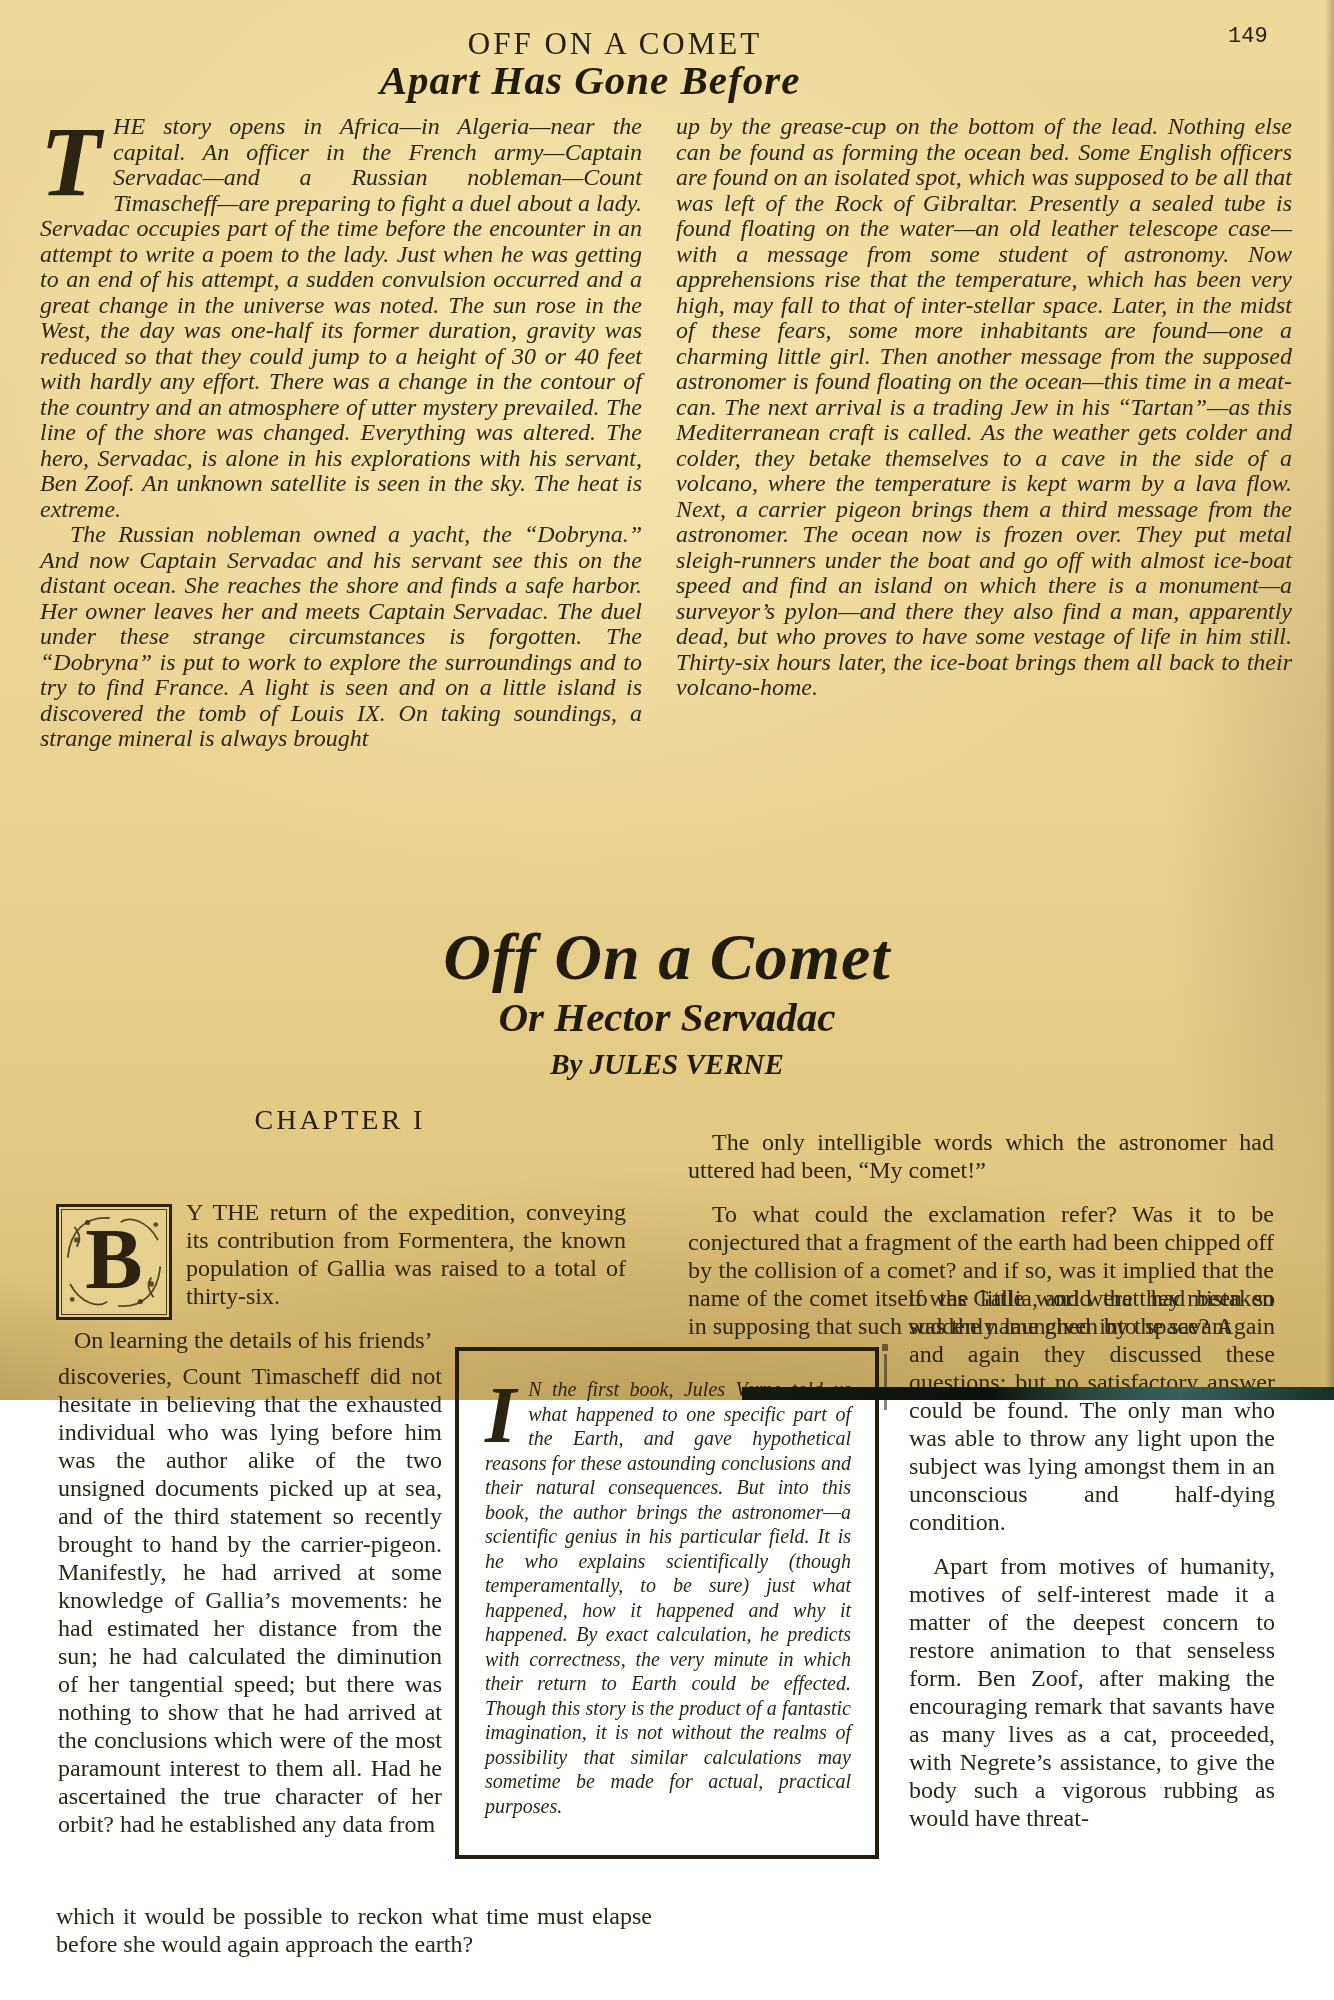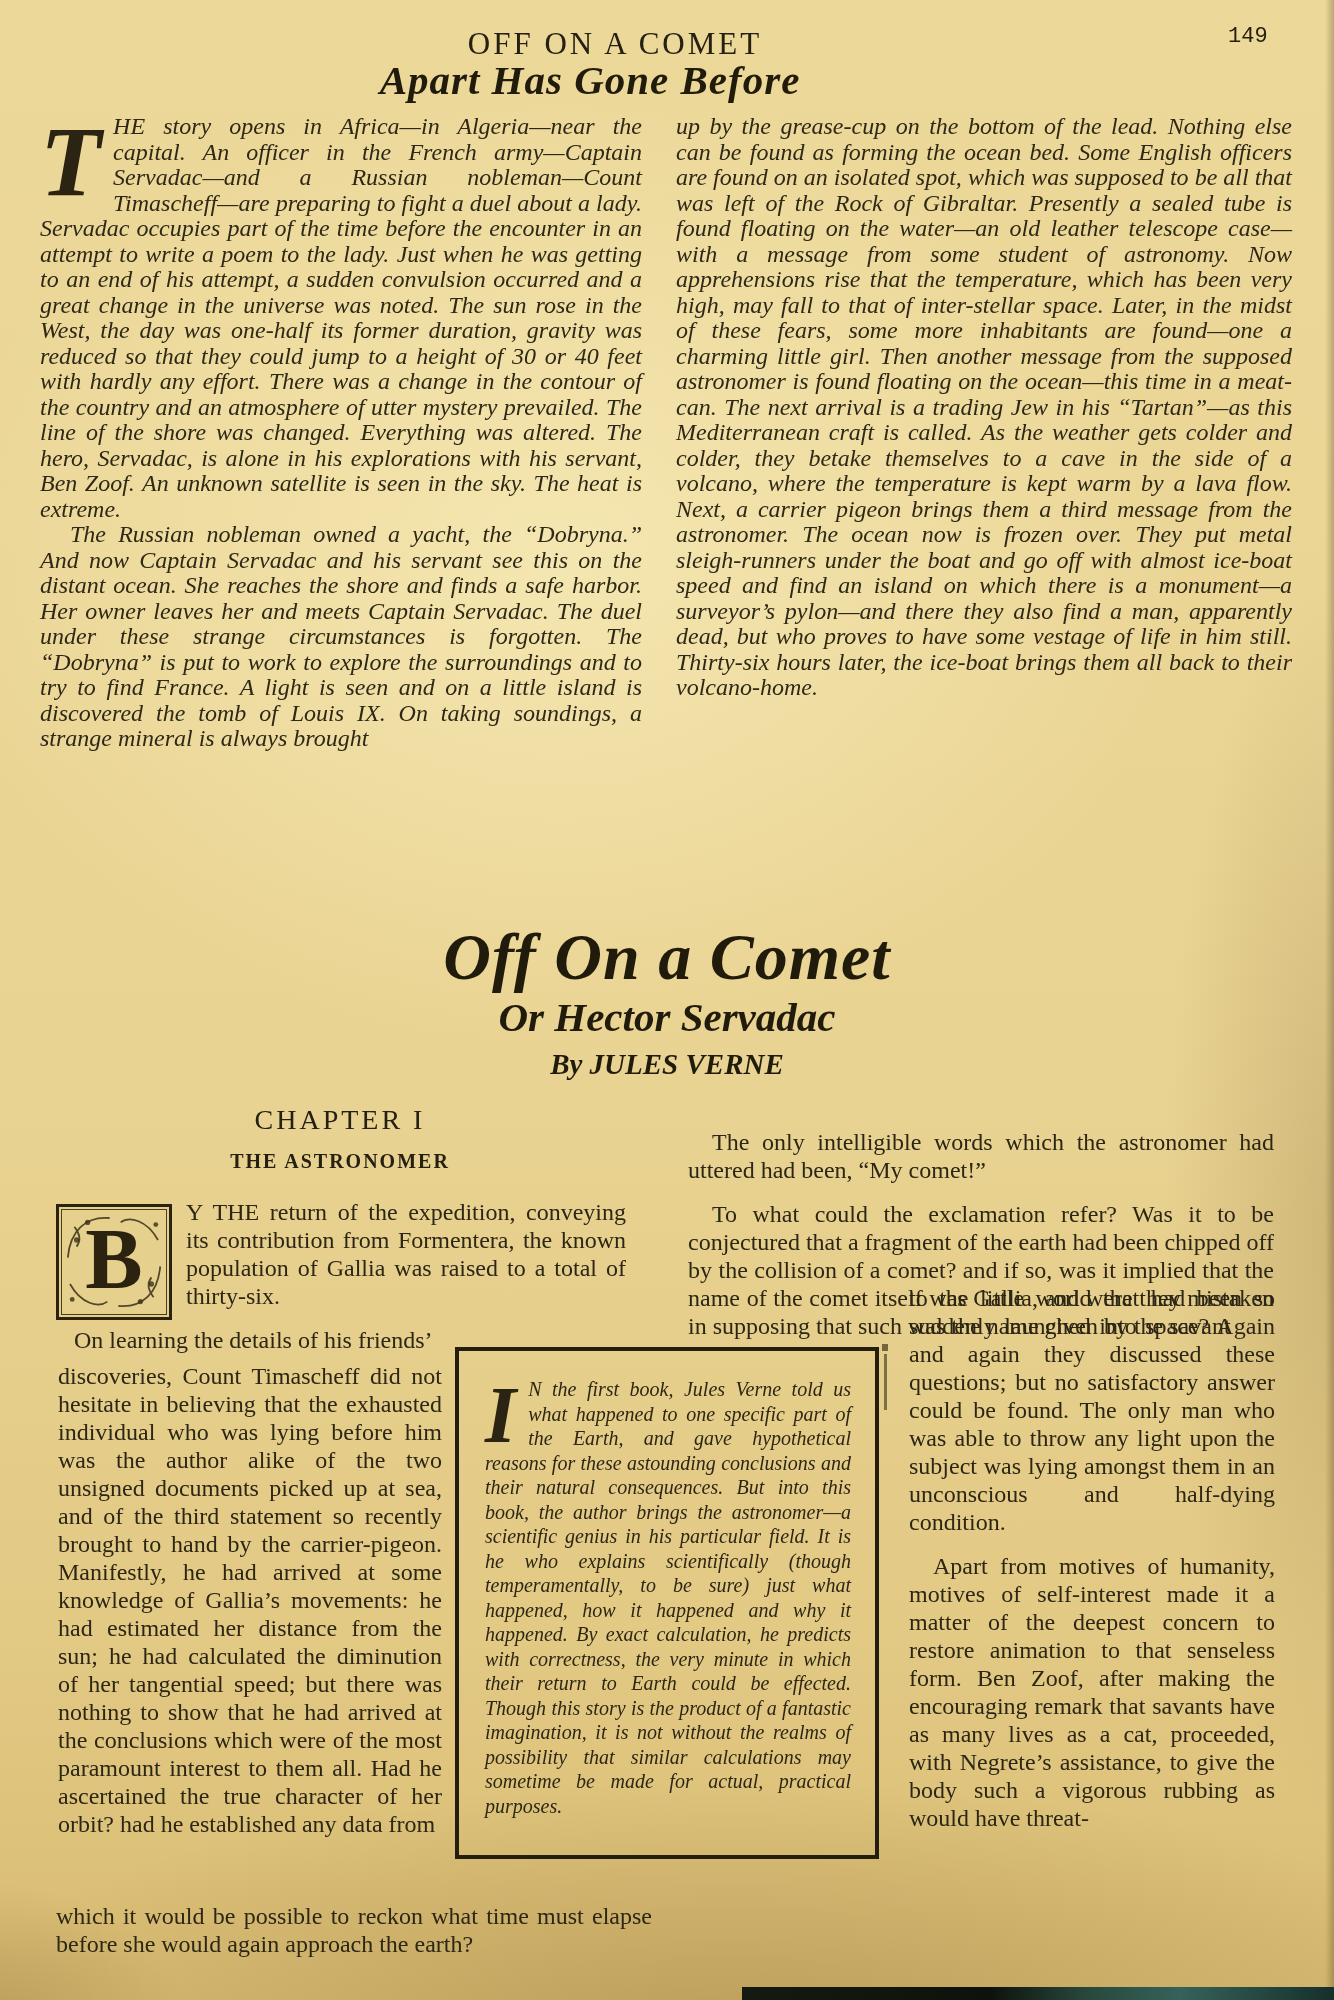--- a/index.html
+++ b/index.html
@@ -1,18 +1,18 @@
 <!DOCTYPE html>
 <html><head>
 <meta charset="utf-8">
 <style>
   html,body{margin:0;padding:0;}
   body{width:1334px;height:2000px;overflow:hidden;}
   .page{
-    position:relative;width:1334px;height:2000px;
+    position:relative;width:1334px;height:1400px;
     background:
       radial-gradient(ellipse 900px 700px at 42% 28%, rgba(253,245,200,0.55), rgba(253,245,200,0) 70%),
       radial-gradient(ellipse 1300px 420px at 55% 102%, rgba(116,86,34,0.30), rgba(116,86,34,0) 62%),
       radial-gradient(ellipse 260px 900px at 101% 60%, rgba(110,80,30,0.22), rgba(110,80,30,0) 70%),
       radial-gradient(ellipse 300px 200px at -2% 101%, rgba(110,80,30,0.28), rgba(110,80,30,0) 70%),
       linear-gradient(180deg,#ecd899 0%,#e9d392 55%,#e2c984 82%,#d9bc72 100%);
     font-family:"Liberation Serif", serif;
     color:#2d2614;
   }
   .running-title{
@@ -106,21 +106,20 @@
     <p class="recap-p">up by the grease-cup on the bottom of the lead. Nothing else can be found as forming the ocean bed. Some English officers are found on an isolated spot, which was supposed to be all that was left of the Rock of Gibraltar. Presently a sealed tube is found floating on the water—an old leather telescope case—with a message from some student of astronomy. Now apprehensions rise that the temperature, which has been very high, may fall to that of inter-stellar space. Later, in the midst of these fears, some more inhabitants are found—one a charming little girl. Then another message from the supposed astronomer is found floating on the ocean—this time in a meat-can. The next arrival is a trading Jew in his “Tartan”—as this Mediterranean craft is called. As the weather gets colder and colder, they betake themselves to a cave in the side of a volcano, where the temperature is kept warm by a lava flow. Next, a carrier pigeon brings them a third message from the astronomer. The ocean now is frozen over. They put metal sleigh-runners under the boat and go off with almost ice-boat speed and find an island on which there is a monument—a surveyor’s pylon—and there they also find a man, apparently dead, but who proves to have some vestage of life in him still. Thirty-six hours later, the ice-boat brings them all back to their volcano-home.</p>
   </div>
 
   <div class="title-block">
     <div class="story-title">Off On a Comet</div>
     <div class="story-subtitle">Or Hector Servadac</div>
     <div class="story-byline">By JULES VERNE</div>
   </div>
 
   <div class="chapter-head">CHAPTER I</div>
-  <div class="chapter-sub">THE ASTRONOMER</div>
 
   <div class="body-left-intro">
     <p class="body-p">
       <span class="dropcap-B">
         <svg viewBox="0 0 100 100">
           <g fill="none" stroke="#3a3118" stroke-width="1.6" opacity="0.85">
             <path d="M8 46 C10 22, 24 8, 46 10"></path>
             <path d="M92 54 C90 78, 76 92, 54 90"></path>
             <path d="M10 70 C20 88, 36 92, 44 86"></path>
             <path d="M90 30 C80 12, 64 8, 56 14"></path>

